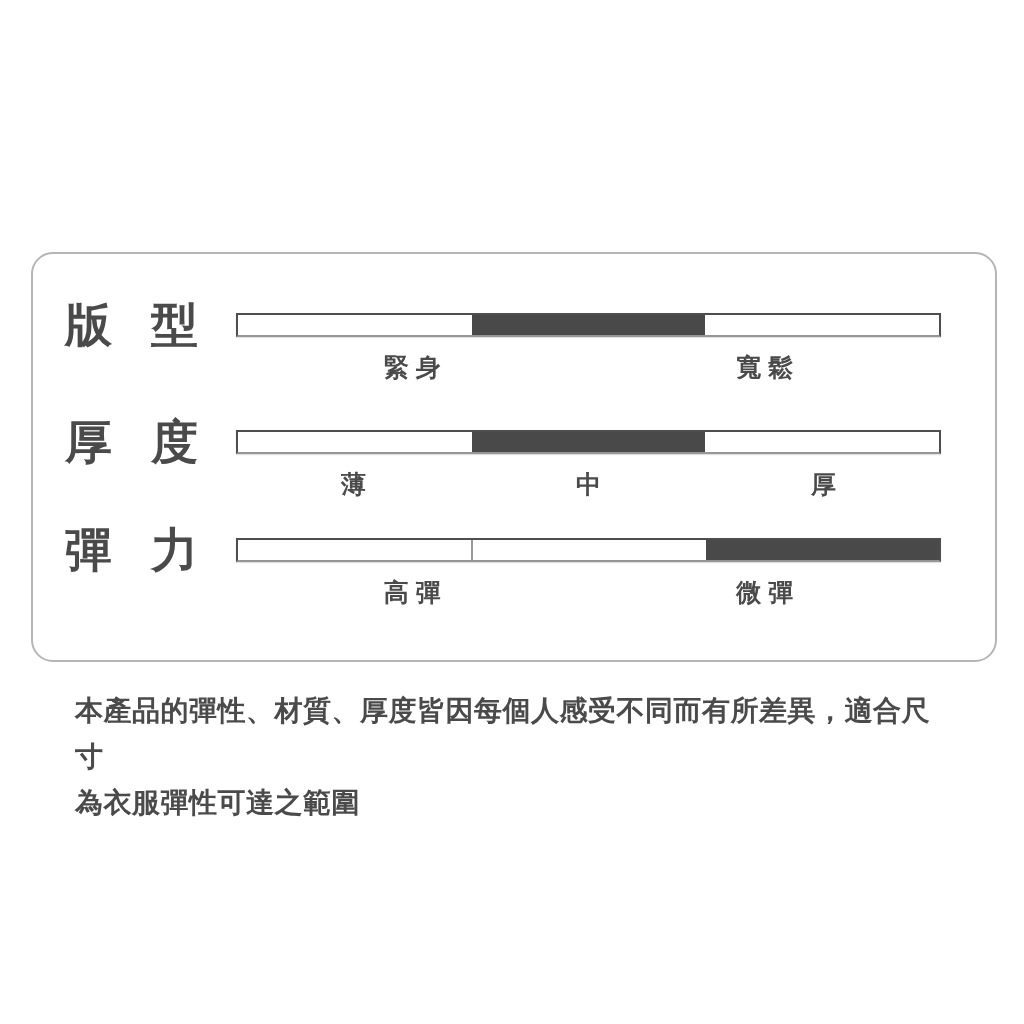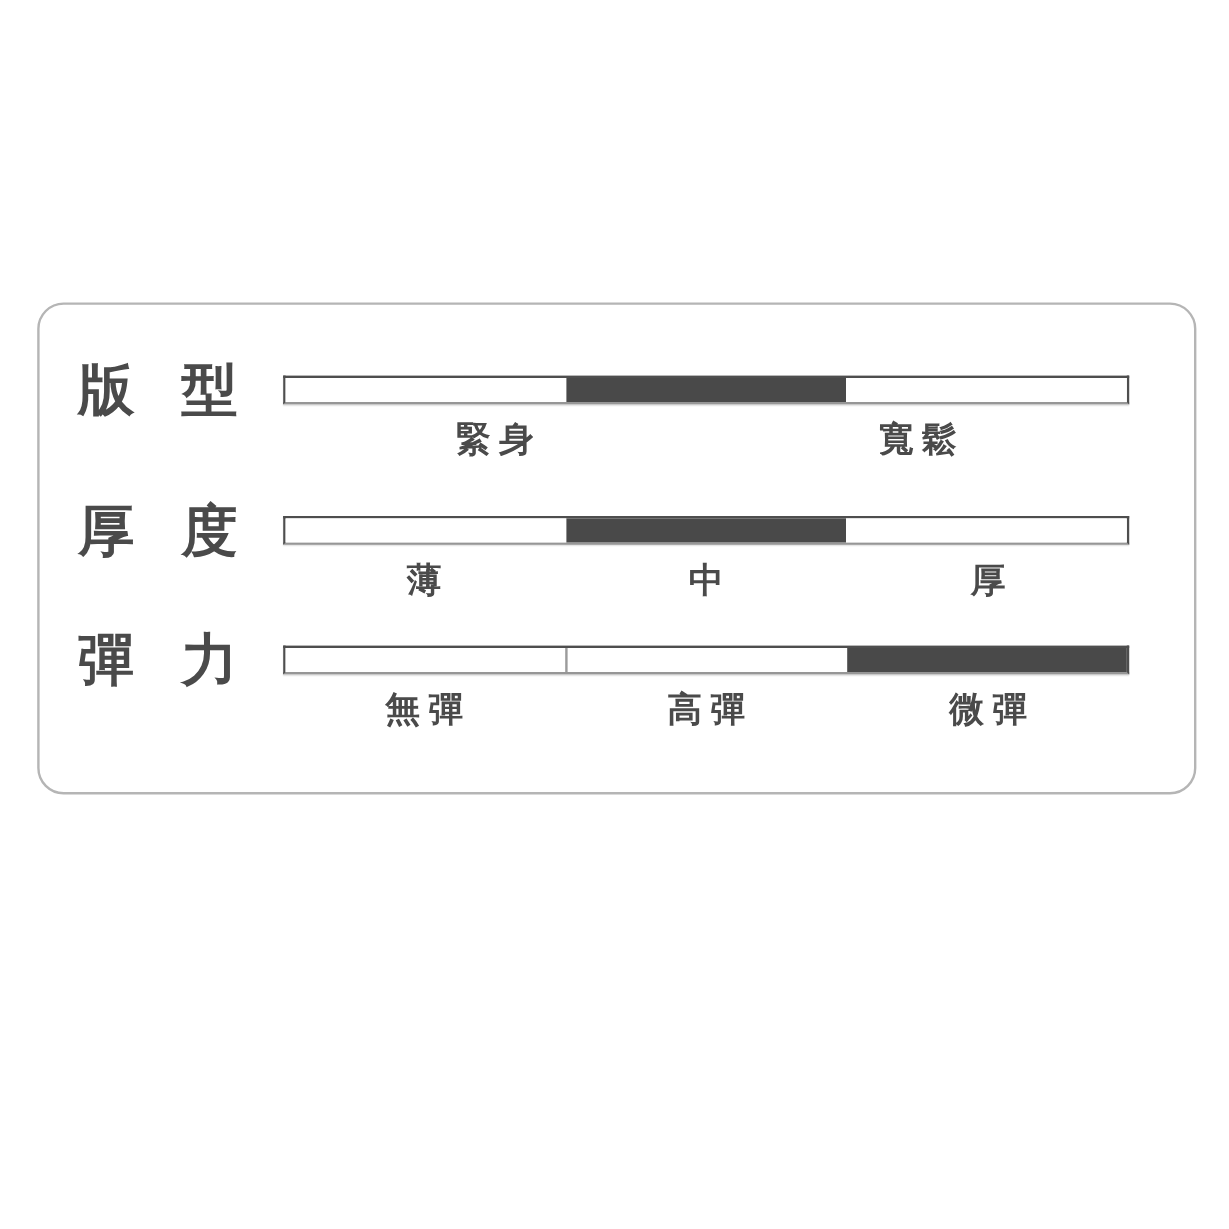--- a/index.html
+++ b/index.html
@@ -68,21 +68,21 @@
   .seg + .seg { border-left: 2px solid #9b9b9b; }
   .seg.filled { background: #494949; border-left: 0; }
   .seg.filled + .seg { border-left: 0; }
   .bar-labels {
     display: flex;
     margin-top: 13px;
   }
   .bar-labels span {
     flex: 1 1 0;
     text-align: center;
-    font-size: 29px;
+    font-size: 25px;
     font-weight: bold;
     color: #4a4a4a;
     letter-spacing: 7px;
     text-indent: 7px;
     line-height: 34px;
     white-space: nowrap;
   }
   .note {
     position: absolute;
     left: 75px;
@@ -144,23 +144,26 @@
         <span>彈</span>
         <span>力</span>
       </div>
       <div class="bar-area">
         <div class="bar">
           <div class="seg"></div>
           <div class="seg"></div>
           <div class="seg filled"></div>
         </div>
         <div class="bar-labels">
-          <span>無彈</span>
           <span>高彈</span>
           <span>微彈</span>
         </div>
       </div>
     </div>
 
   </div>
 
+  <div class="note">
+    <div>本產品的彈性、材質、厚度皆因每個人感受不同而有所差異，適合尺寸</div>
+    <div>為衣服彈性可達之範圍</div>
+  </div>
 
 </div>
 
 </body></html>

